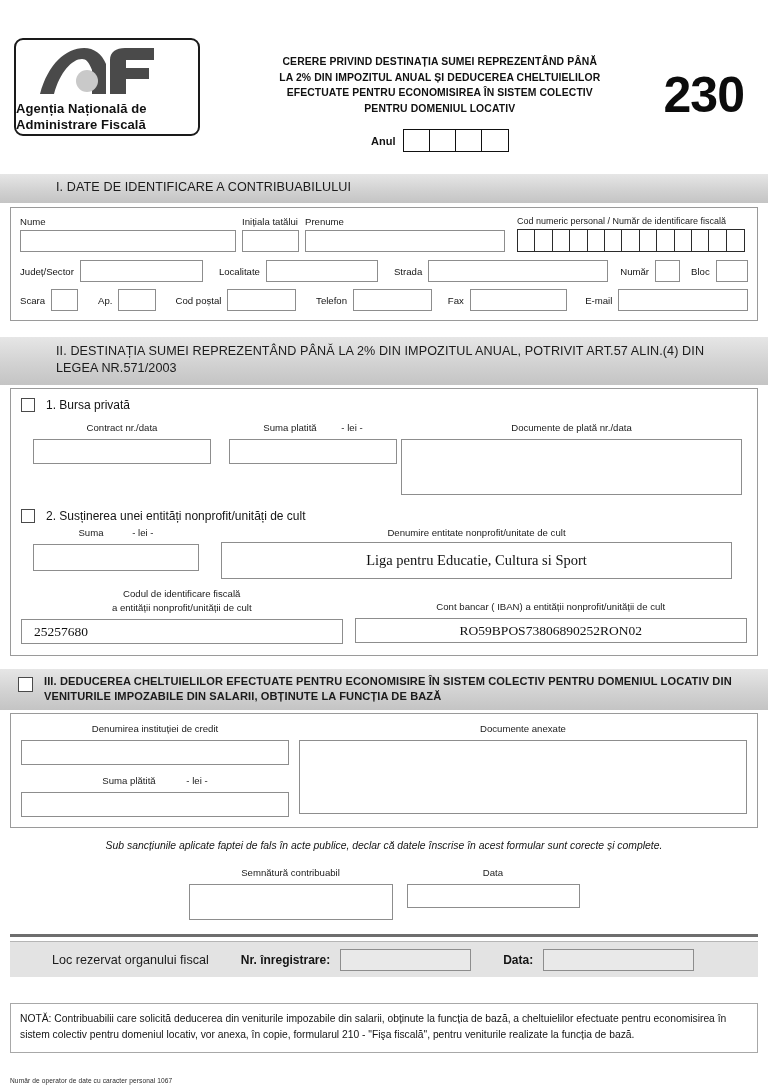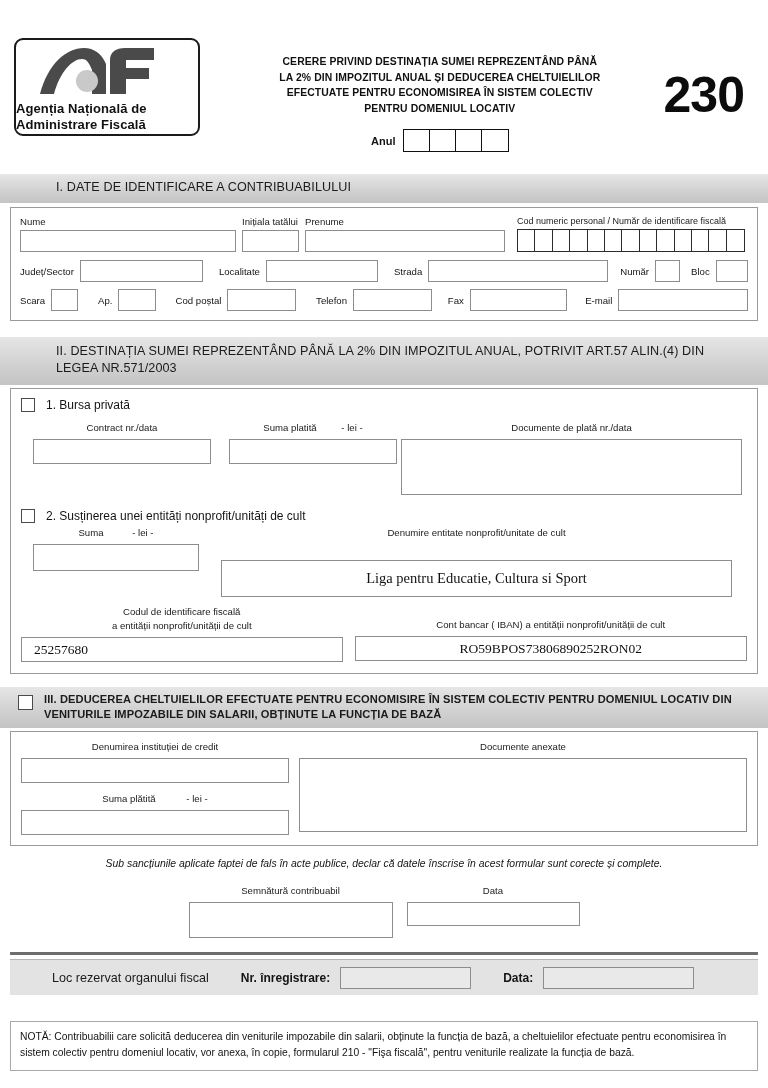--- a/index.html
+++ b/index.html
@@ -288,21 +288,21 @@
     <div class="row" style="margin-top:4px;align-items:flex-start">
       <div class="cellgrp" style="width:166px;margin-left:12px">
         <div class="lbl c">
           <span>Suma</span>
           <span style="margin-left:26px">- lei -</span>
         </div>
         <div class="fld" style="height:27px;margin-top:3px"></div>
       </div>
       <div class="cellgrp" style="width:511px;margin-left:22px">
         <span class="lbl c">Denumire entitate nonprofit/unitate de cult</span>
-        <div class="fld" style="height:37px;margin-top:19px">
+        <div class="fld" style="height:37px;margin-top:1px">
           <span class="filled">Liga pentru Educatie, Cultura si Sport</span>
         </div>
       </div>
     </div>
 
     <div class="row" style="margin-top:9px;align-items:flex-start">
       <div class="cellgrp" style="width:326px">
         <span class="lbl c">Codul de identificare fiscală</span>
         <span class="lbl c">a entității nonprofit/unității de cult</span>
         <div class="fld" style="height:25px;margin-top:3px">

